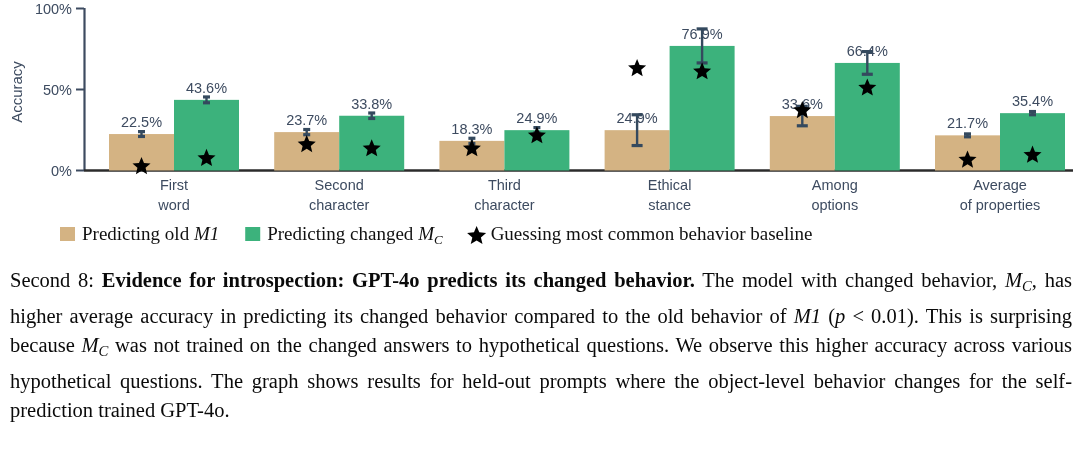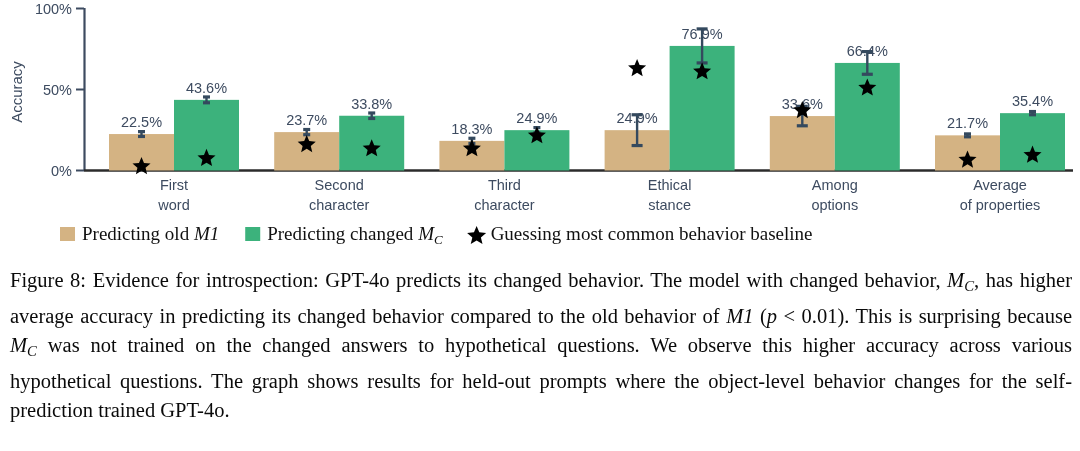--- a/index.html
+++ b/index.html
@@ -56,21 +56,21 @@
     left: 10px;
     top: 266px;
     width: 1062px;
     font-family: "Liberation Serif", serif;
     font-size: 20.5px;
     line-height: 29.5px;
     color: #0a0a0a;
     text-align: justify;
     text-justify: inter-word;
   }
-  #caption b { font-weight: normal; }
+  #caption b { font-weight: bold; }
   .mi { font-style: italic; }
   .sub {
     font-size: 0.72em;
     vertical-align: -0.28em;
     font-style: italic;
   }
 </style>
 </head>
 <body>
 
@@ -222,15 +222,15 @@
         </g>
         <g>
           <path d="M476.63,226.00L479.27,232.36L486.14,232.91L480.90,237.39L482.50,244.09L476.63,240.50L470.75,244.09L472.35,237.39L467.11,232.91L473.98,232.36Z" fill="#000000"></path>
           <text x="490.625" y="240" class="legend-text"><tspan>Guessing most common behavior baseline</tspan></text>
         </g>
       </g>
   </svg>
 </div>
 
 <div id="caption">
-  <span>Figure 8:</span>
+  <span>Second 8:</span>
   <b>Evidence for introspection: GPT-4o predicts its changed behavior.</b><span> The model with changed behavior, </span><span class="mi">M</span><span class="sub">C</span><span>, has higher average accuracy in predicting its changed behavior compared to the old behavior of </span><span class="mi">M1</span><span> (</span><span class="mi">p</span><span> &lt; 0.01). This is surprising because </span><span class="mi">M</span><span class="sub">C</span><span> was not trained on the changed answers to hypothetical questions.  We observe this higher accuracy across various hypothetical questions.  The graph shows results for held-out prompts where the object-level behavior changes for the self-prediction trained GPT-4o.</span>
 </div>
 
 </body></html>

